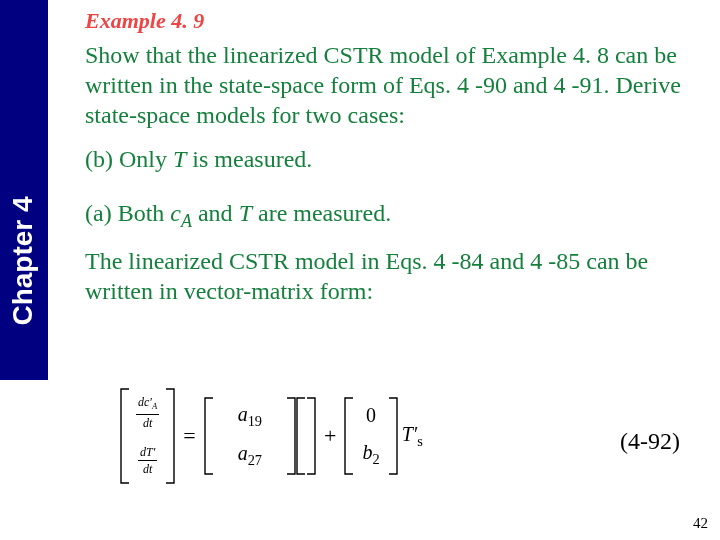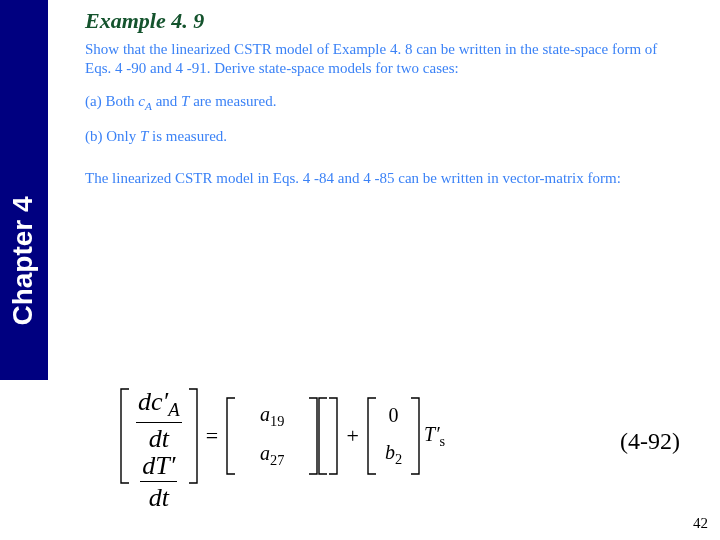--- a/index.html
+++ b/index.html
@@ -35,27 +35,27 @@
       position: absolute;
       left: 85px;
       top: 8px;
       right: 38px;
     }
     .example-title {
       font-family: 'Times New Roman', Times, serif;
       font-weight: bold;
       font-style: italic;
       font-size: 22px;
-      color: #14532d;
+      color: #ef4444;
       margin-bottom: 6px;
     }
     .body-text {
-      font-size: 15px;
+      font-size: 24px;
       line-height: 1.25;
-      color: #3b82f6;
+      color: #15803d;
     }
     .para1 { margin-bottom: 14px; }
     .item-a { margin-bottom: 14px; }
     .item-b { margin-bottom: 24px; }
     .solution-heading {
       font-weight: bold;
       font-size: 20px;
       margin-bottom: 18px;
     }
     .para2 { margin-bottom: 10px; }
@@ -98,21 +98,21 @@
     }
     .cell { font-style: italic; font-size: 20px; line-height: 1; }
     .cell .s { font-size: 0.72em; vertical-align: sub; font-style: normal; }
     .frac {
       display: inline-flex;
       flex-direction: column;
       align-items: center;
       line-height: 1.05;
       font-style: italic;
     }
-    .frac .num, .frac .den { font-size: 26px; padding: 0 2px; }
+    .frac .num, .frac .den { font-size: 12px; padding: 0 2px; }
     .frac .bar { width: 100%; height: 1px; background: #000; margin: 2px 0; }
     .eqnum {
       position: absolute;
       right: 0;
       top: 40px;
       font-size: 24px;
     }
     .plus, .equals { padding: 0 8px; font-size: 22px; }
     .page-num {
       position: absolute;
@@ -126,26 +126,26 @@
 
 <div class="sidebar">
   <div class="sidebar-label">Chapter 4</div>
 </div>
 
 <div class="content">
   <div class="example-title">Example 4. 9</div>
 
   <div class="body-text para1">Show that the linearized CSTR model of Example 4. 8 can be written in the state-space form of Eqs. 4 -90 and 4 -91. Derive state-space models for two cases:</div>
 
+  <div class="body-text item-b">
+    <span>(b)  Only </span><span class="ital">T</span><span> is measured.</span>
+  </div>
+
   <div class="body-text item-a">
     <span>(a)  Both </span><span class="ital">c</span><span class="sub">A</span><span> and </span><span class="ital">T</span><span> are measured.</span>
-  </div>
-
-  <div class="body-text item-b">
-    <span>(b)  Only </span><span class="ital">T</span><span> is measured.</span>
   </div>
 
 
   <div class="body-text para2">The linearized CSTR model in Eqs. 4 -84 and 4 -85 can be written in vector-matrix form:</div>
 </div>
 
 <div class="equation-area">
   <div class="eq">
     <span class="bracket-l">
         <svg width="10" height="96">

